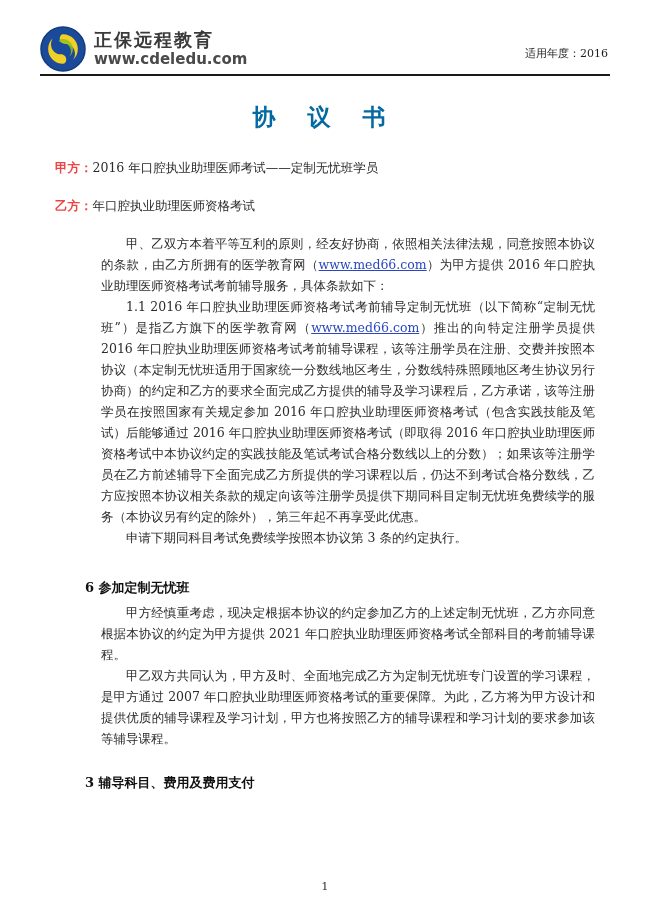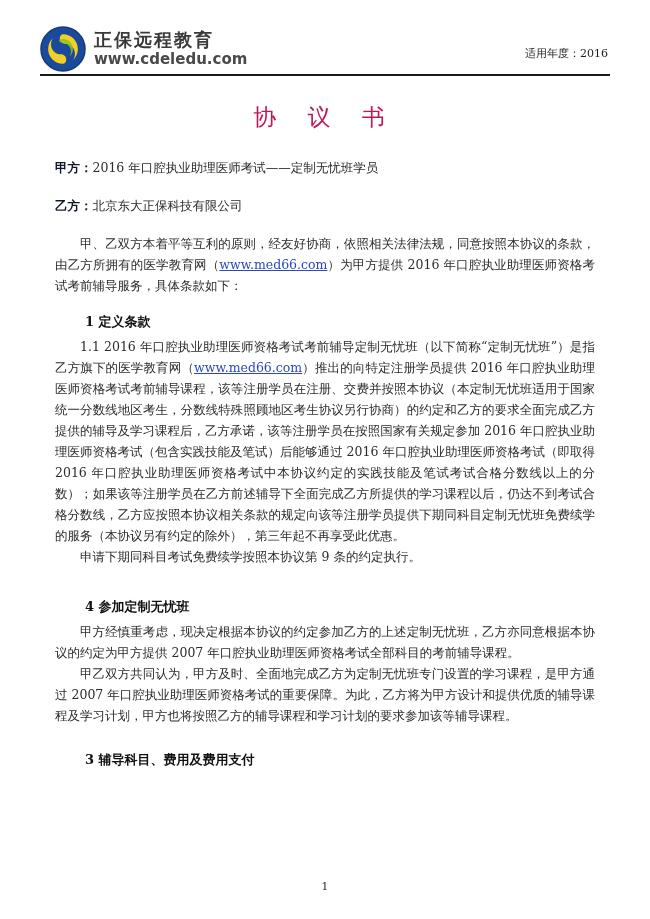--- a/index.html
+++ b/index.html
@@ -16,28 +16,28 @@
   
   .header { position:relative; padding-bottom:2px; border-bottom:2px solid #1a1a1a; }
   .brand { display:flex; align-items:center; gap:8px; }
   .logo-icon { width:46px; height:46px; flex:0 0 auto; }
   .brand-text { display:flex; flex-direction:column; line-height:1.15; }
   .brand-name { font-family:"DejaVu Sans","Liberation Sans",sans-serif; font-size:18px; font-weight:bold; color:#3a3a3a; letter-spacing:2px; }
   .brand-url { font-family:"DejaVu Sans","Liberation Sans",sans-serif; font-size:15px; font-weight:bold; color:#4a4a4a; }
   .year-label { position:absolute; right:2px; bottom:13px; font-size:11px; color:#1d1d1d; }
 
   
-  .doc-title { text-align:center; font-size:23px; font-weight:normal; letter-spacing:12px; color:#be185d; margin:26px 0 24px 0; }
+  .doc-title { text-align:center; font-size:23px; font-weight:bold; letter-spacing:12px; color:#0369a1; margin:26px 0 24px 0; }
 
   
   .body-text { margin:0 15px; font-size:12.5px; line-height:21px; text-align:justify; }
   .para { margin:0; }
-  .indent { text-indent:2em; }
+  .indent { text-indent:2em;margin-left:46px; }
   .party-line { margin-bottom:17px; }
-  .party-label { font-weight:bold; color:#0f172a; }
+  .party-label { font-weight:bold; color:#ef4444; }
   .section-heading { font-weight:bold; font-size:13px; color:#111; padding-left:30px; margin-top:15px; margin-bottom:4px; }
   .link { text-decoration:underline; cursor:pointer; }
   .spacer-s { height:8px; }
   .spacer-m { height:14px; }
 
   
   .page-number { position:absolute; bottom:26px; left:0; width:100%; text-align:center; font-size:11.5px; color:#333; }
 </style>
 </head>
 <body>
@@ -59,32 +59,31 @@
       </div>
     </div>
     <span class="year-label">适用年度：2016</span>
   </div>
 
   <h1 class="doc-title">协 议 书</h1>
 
   <div class="body-text">
 
     <p class="para party-line"><span class="party-label">甲方：</span><span>2016 年口腔执业助理医师考试——定制无忧班学员</span></p>
-    <p class="para party-line"><span class="party-label">乙方：</span><span>北京东大正保科技有限公司</span></p>
+    <p class="para party-line"><span class="party-label">乙方：</span><span>年口腔执业助理医师资格考试</span></p>
 
     <p class="para indent"><span>甲、乙双方本着平等互利的原则，经友好协商，依照相关法律法规，同意按照本协议的条款，由乙方所拥有的医学教育网（</span><a class="link" style="color:#2b47c0">www.med66.com</a><span>）为甲方提供 2016 年口腔执业助理医师资格考试考前辅导服务，具体条款如下：</span></p>
 
-    <h2 class="section-heading">1 定义条款</h2>
     <p class="para indent"><span>1.1 2016 年口腔执业助理医师资格考试考前辅导定制无忧班（以下简称“定制无忧班”）是指乙方旗下的医学教育网（</span><a class="link" style="color:#2b47c0">www.med66.com</a><span>）推出的向特定注册学员提供 2016 年口腔执业助理医师资格考试考前辅导课程，该等注册学员在注册、交费并按照本协议（本定制无忧班适用于国家统一分数线地区考生，分数线特殊照顾地区考生协议另行协商）的约定和乙方的要求全面完成乙方提供的辅导及学习课程后，乙方承诺，该等注册学员在按照国家有关规定参加 2016 年口腔执业助理医师资格考试（包含实践技能及笔试）后能够通过 2016 年口腔执业助理医师资格考试（即取得 2016 年口腔执业助理医师资格考试中本协议约定的实践技能及笔试考试合格分数线以上的分数）；如果该等注册学员在乙方前述辅导下全面完成乙方所提供的学习课程以后，仍达不到考试合格分数线，乙方应按照本协议相关条款的规定向该等注册学员提供下期同科目定制无忧班免费续学的服务（本协议另有约定的除外），第三年起不再享受此优惠。</span></p>
-    <p class="para indent">申请下期同科目考试免费续学按照本协议第 9 条的约定执行。</p>
+    <p class="para indent">申请下期同科目考试免费续学按照本协议第 3 条的约定执行。</p>
 
     <div class="spacer-m"></div>
 
-    <h2 class="section-heading">4  参加定制无忧班</h2>
-    <p class="para indent">甲方经慎重考虑，现决定根据本协议的约定参加乙方的上述定制无忧班，乙方亦同意根据本协议的约定为甲方提供 2007 年口腔执业助理医师资格考试全部科目的考前辅导课程。</p>
+    <h2 class="section-heading">6  参加定制无忧班</h2>
+    <p class="para indent">甲方经慎重考虑，现决定根据本协议的约定参加乙方的上述定制无忧班，乙方亦同意根据本协议的约定为甲方提供 2021 年口腔执业助理医师资格考试全部科目的考前辅导课程。</p>
     <p class="para indent">甲乙双方共同认为，甲方及时、全面地完成乙方为定制无忧班专门设置的学习课程，是甲方通过 2007 年口腔执业助理医师资格考试的重要保障。为此，乙方将为甲方设计和提供优质的辅导课程及学习计划，甲方也将按照乙方的辅导课程和学习计划的要求参加该等辅导课程。</p>
 
     <div class="spacer-s"></div>
 
     <h2 class="section-heading">3 辅导科目、费用及费用支付</h2>
 
   </div>
 
   <div class="page-number">1</div>
 </div>

